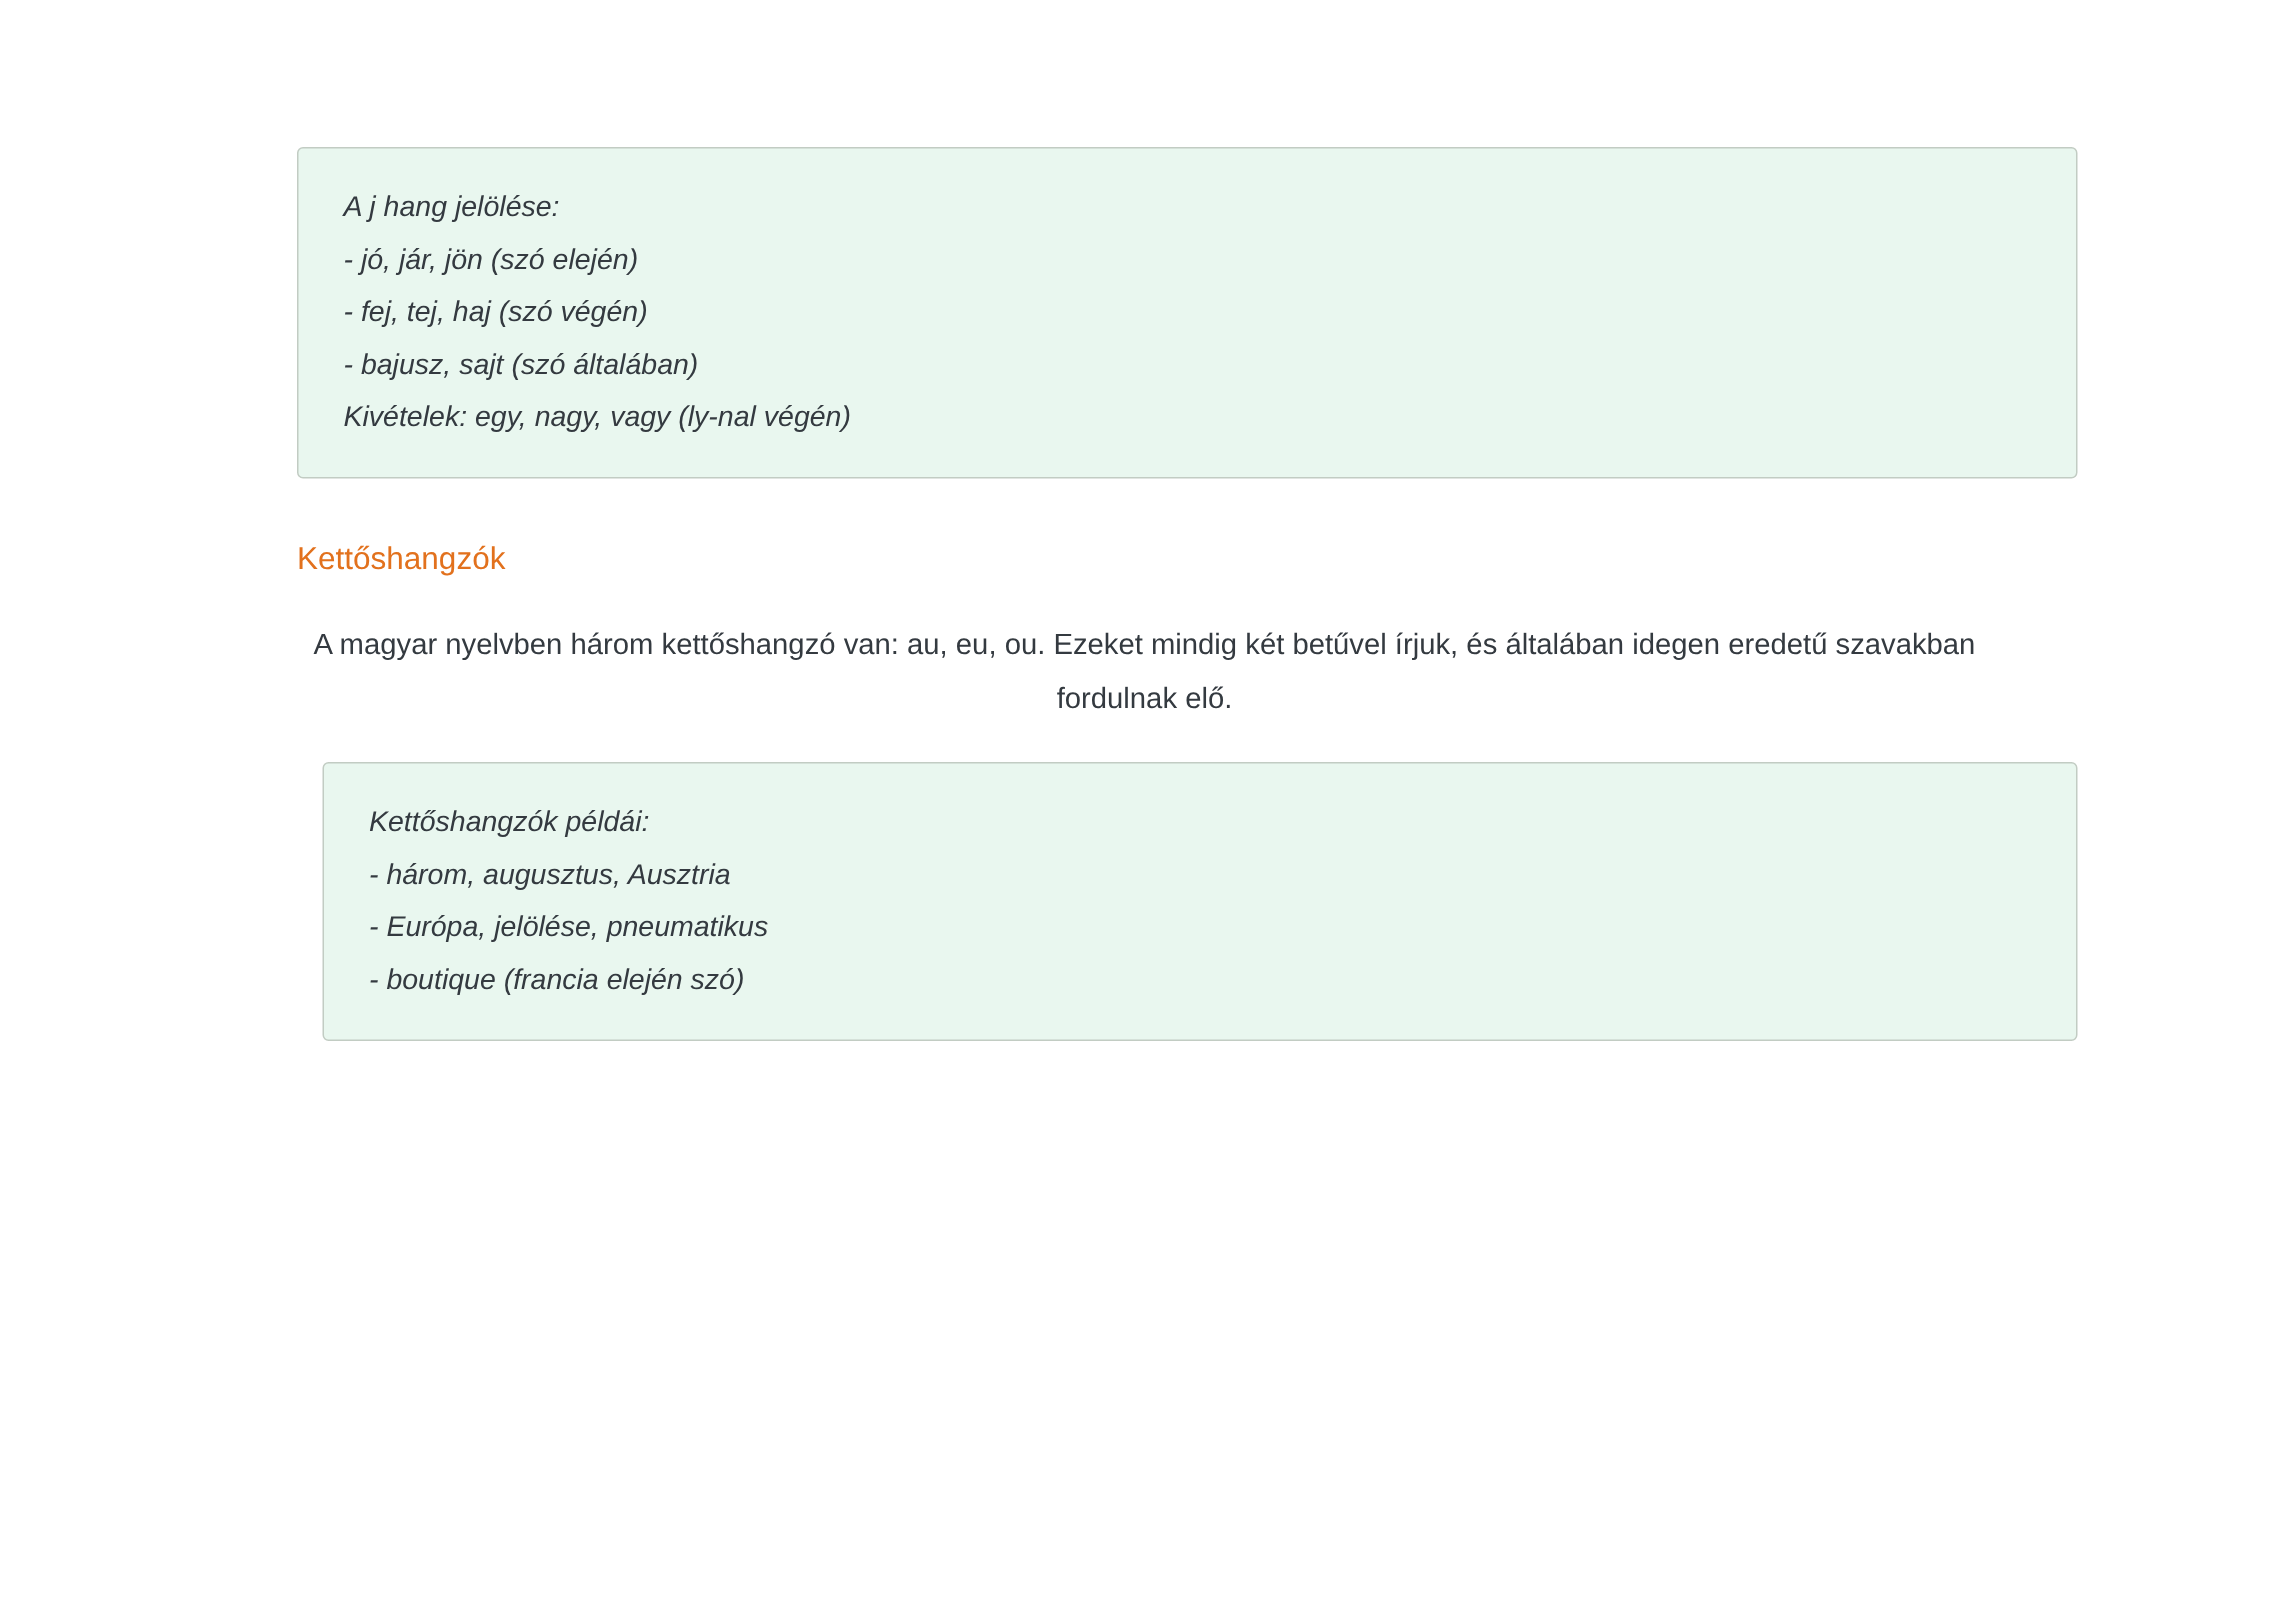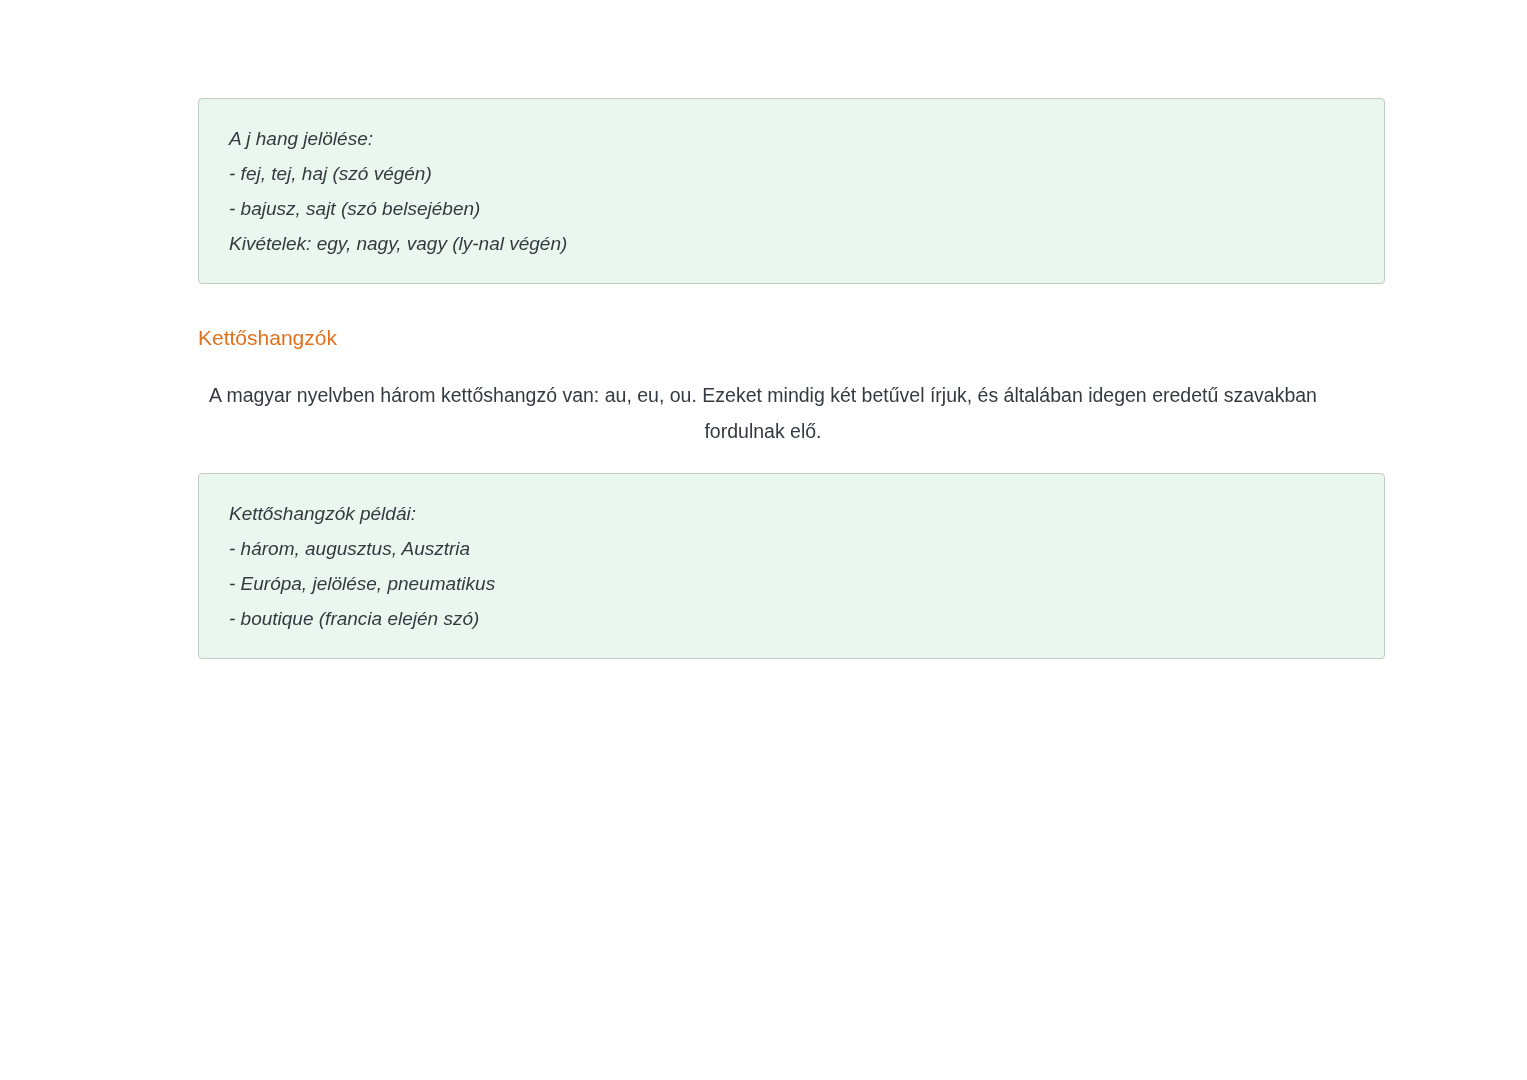--- a/index.html
+++ b/index.html
@@ -41,31 +41,32 @@
     color: var(--heading-orange);
   }
   p.intro {
     margin-top: 26px;
     font-size: 19.5px;
     line-height: 36px;
     max-width: 1130px;
     color: var(--body-text);
     text-align: center;
   }
-  .callout.second { margin-top: 24px; }
+  .callout.second { margin-top: 24px; margin-left: 17px; }
 </style>
 </head>
 <body>
 
 <main class="content">
 
   <div class="callout">
     <p>A j hang jelölése:</p>
+    <p>- jó, jár, jön (szó elején)</p>
     <p>- fej, tej, haj (szó végén)</p>
-    <p>- bajusz, sajt (szó belsejében)</p>
+    <p>- bajusz, sajt (szó általában)</p>
     <p>Kivételek: egy, nagy, vagy (ly-nal végén)</p>
   </div>
 
   <h2 class="section-heading">Kettőshangzók</h2>
 
   <p class="intro">A magyar nyelvben három kettőshangzó van: au, eu, ou. Ezeket mindig két betűvel írjuk, és általában idegen eredetű szavakban fordulnak elő.</p>
 
   <div class="callout second">
     <p>Kettőshangzók példái:</p>
     <p>- három, augusztus, Ausztria</p>

